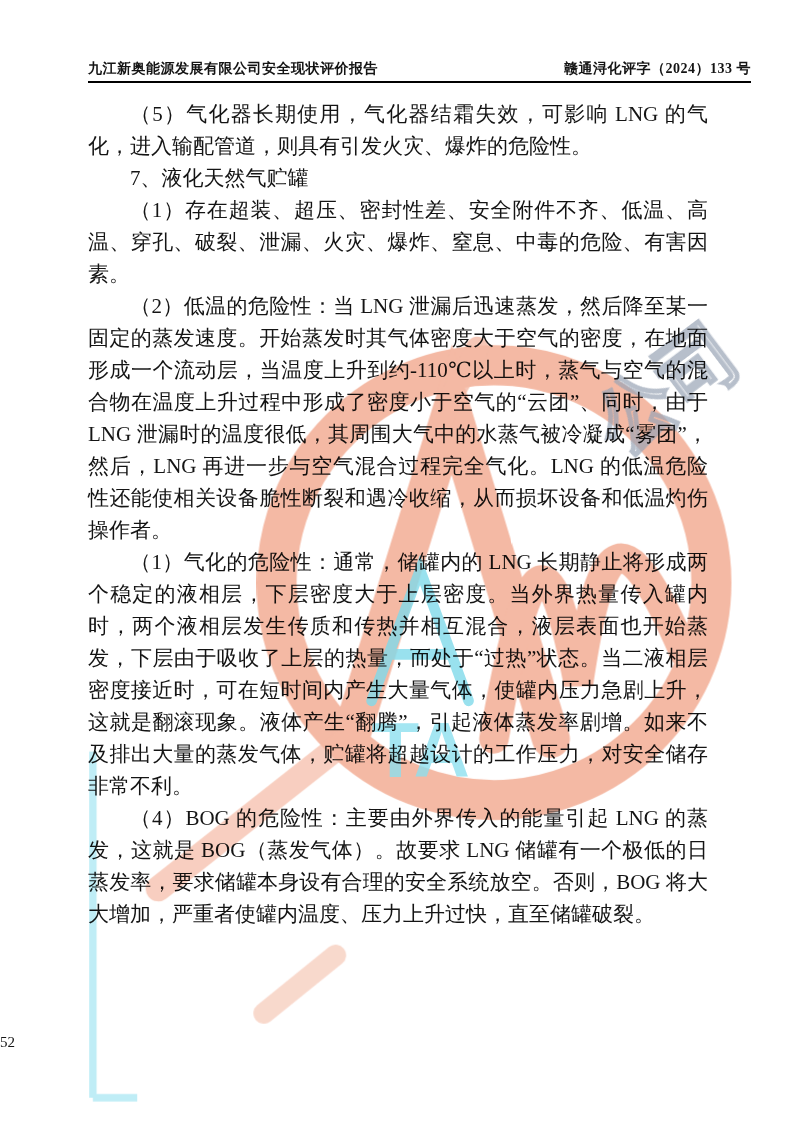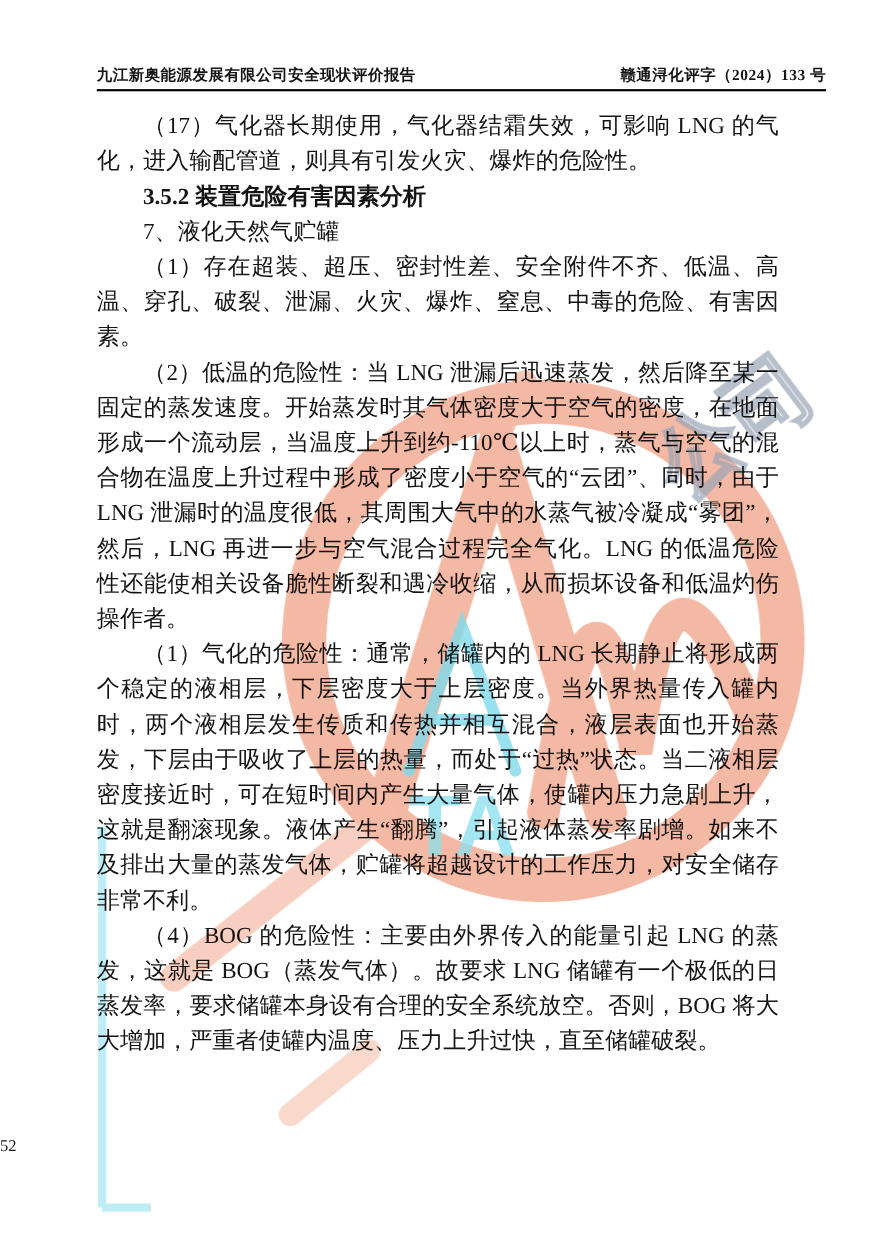--- a/index.html
+++ b/index.html
@@ -75,22 +75,21 @@
 <body>
 
 <div class="page">
 
   <div class="page-header">
     <span class="hdr-left">九江新奥能源发展有限公司安全现状评价报告</span>
     <span class="hdr-right">赣通浔化评字（2024）133 号</span>
   </div>
 
   <div class="content">
-      <p>（17）气化器长期使用，气化器结霜失效，可影响 LNG 的气化，进入输配管道，则具有引发火灾、爆炸的危险性。</p>
-      <p class="heading">3.5.2 装置危险有害因素分析</p>
+      <p>（5）气化器长期使用，气化器结霜失效，可影响 LNG 的气化，进入输配管道，则具有引发火灾、爆炸的危险性。</p>
       <p>7、液化天然气贮罐</p>
       <p>（1）存在超装、超压、密封性差、安全附件不齐、低温、高温、穿孔、破裂、泄漏、火灾、爆炸、窒息、中毒的危险、有害因素。</p>
       <p>（2）低温的危险性：当 LNG 泄漏后迅速蒸发，然后降至某一固定的蒸发速度。开始蒸发时其气体密度大于空气的密度，在地面形成一个流动层，当温度上升到约-110℃以上时，蒸气与空气的混合物在温度上升过程中形成了密度小于空气的“云团”、同时，由于 LNG 泄漏时的温度很低，其周围大气中的水蒸气被冷凝成“雾团”，然后，LNG 再进一步与空气混合过程完全气化。LNG 的低温危险性还能使相关设备脆性断裂和遇冷收缩，从而损坏设备和低温灼伤操作者。</p>
       <p>（1）气化的危险性：通常，储罐内的 LNG 长期静止将形成两个稳定的液相层，下层密度大于上层密度。当外界热量传入罐内时，两个液相层发生传质和传热并相互混合，液层表面也开始蒸发，下层由于吸收了上层的热量，而处于“过热”状态。当二液相层密度接近时，可在短时间内产生大量气体，使罐内压力急剧上升，这就是翻滚现象。液体产生“翻腾”，引起液体蒸发率剧增。如来不及排出大量的蒸发气体，贮罐将超越设计的工作压力，对安全储存非常不利。</p>
       <p>（4）BOG 的危险性：主要由外界传入的能量引起 LNG 的蒸发，这就是 BOG（蒸发气体）。故要求 LNG 储罐有一个极低的日蒸发率，要求储罐本身设有合理的安全系统放空。否则，BOG 将大大增加，严重者使罐内温度、压力上升过快，直至储罐破裂。</p>
     </div>
 
   <div class="page-footer">
     <span>52</span>
   </div>

